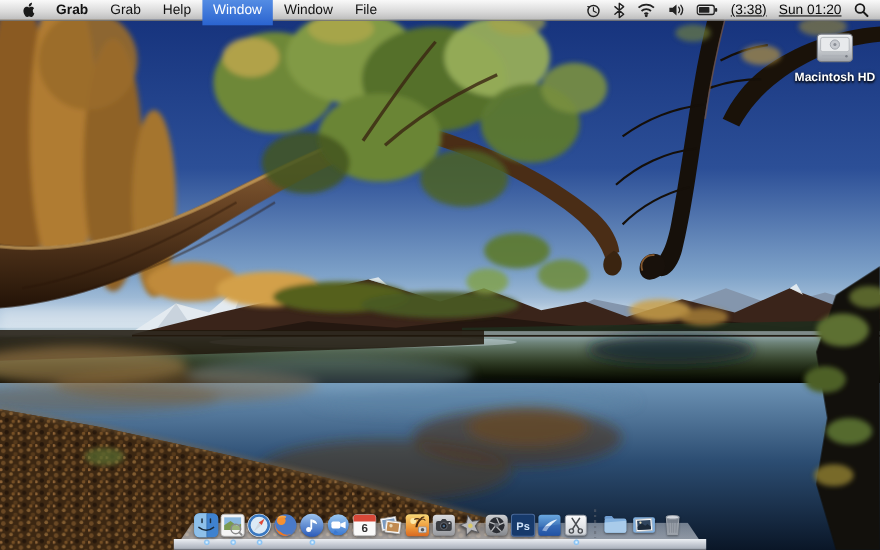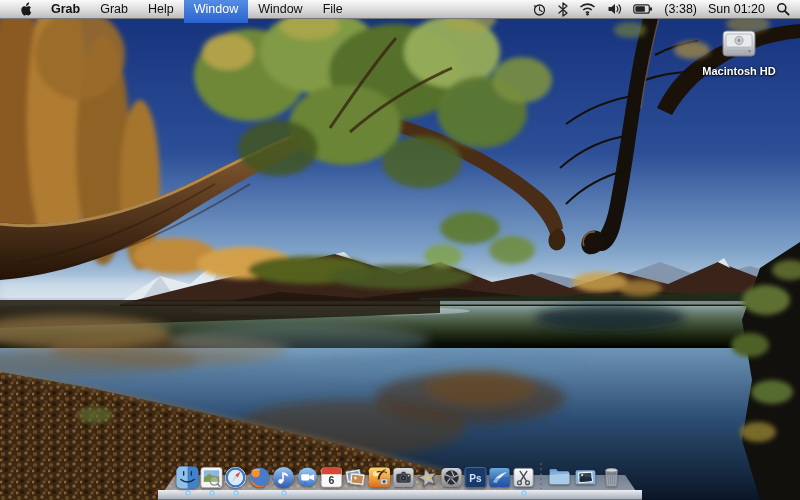--- a/index.html
+++ b/index.html
@@ -16,25 +16,25 @@
     display:flex; justify-content:space-between; align-items:center;
     font-size:12.5px; color:#111; z-index:30;
   }
   .mb-left { display:flex; align-items:center; height:100%; padding-left:10px; }
   .mb-right { display:flex; align-items:center; height:100%; padding-right:10px; gap:11px; }
   .apple { display:flex; align-items:center; padding:0 9px; height:100%; }
   .mi { padding:14px 10px; height:100%; display:flex; align-items:center; white-space:nowrap; }
   .mi.bold { font-weight:bold; }
   .mi.hl { color:#fff; background:linear-gradient(#5d95e8, #2a63cf); }
   .sticon { display:flex; align-items:center; height:100%; }
-  .sttext { white-space:nowrap; color:#0a0a0a; }
+  .sttext { white-space:nowrap; color:#0a0a0a;text-decoration:underline; }
 
   
   .desk-icon {
-    position:absolute; top:25px; right:20px; width:82px;
+    position:absolute; top:25px; right:0; width:82px;
     display:flex; flex-direction:column; align-items:center; z-index:10;
   }
   .desk-icon .lbl {
     margin-top:2px; font-size:11px; font-weight:bold; color:#fff;
     text-shadow:0 1px 2px rgba(0,0,0,.95), 0 0 3px rgba(0,0,0,.7);
     white-space:nowrap;
   }
 
   
   .dock {

